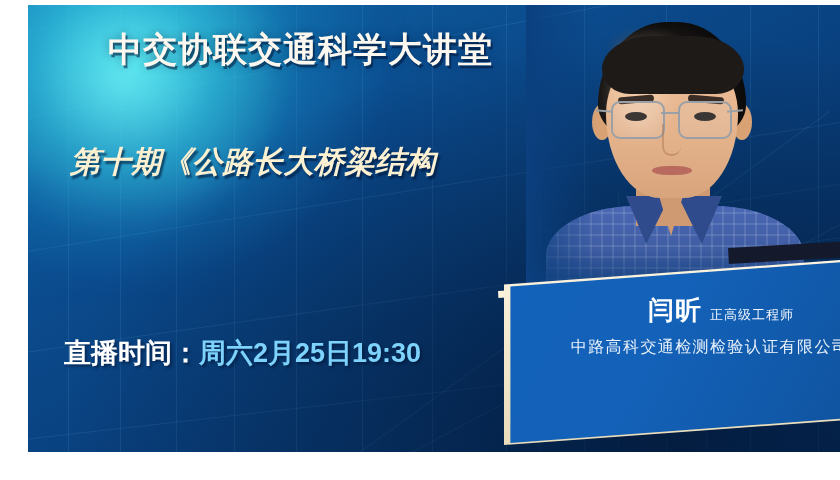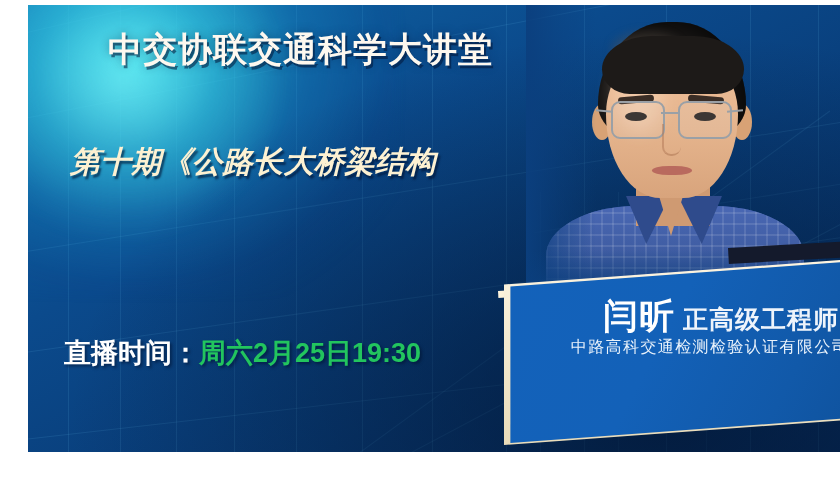--- a/index.html
+++ b/index.html
@@ -62,21 +62,21 @@
     text-shadow:2px 3px 2px rgba(2,20,52,.65);
   }
 
   
   .livetime{
     position:absolute;left:36px;top:330px;
     font-size:27px;font-weight:700;white-space:nowrap;
     text-shadow:2px 2px 3px rgba(2,18,48,.6);
   }
   .livetime .lbl{color:#ffffff;}
-  .livetime .val{color:#22c55e;margin-top:33px;}
+  .livetime .val{color:#7dd3fc;margin-top:33px;}
 
   
   .photo{
     position:absolute;left:498px;top:-5px;width:300px;height:290px;
     overflow:hidden;
   }
   .photo .fig{position:absolute;inset:0;}
 
   
   .p-hair{position:absolute;left:72px;top:22px;width:148px;height:120px;background:#191716;border-radius:74px 74px 52px 52px/88px 88px 40px 40px;box-shadow:inset -10px 6px 16px rgba(0,0,0,.55);}
@@ -146,22 +146,22 @@
     background:linear-gradient(180deg,#fdf5e2 0%,#e9dcba 100%);
     clip-path:polygon(2.0% 15.5%, 100% 0.5%, 100% 85%, 2.0% 100%);
   }
   .panel{
     position:absolute;left:0;top:0;width:400px;height:190px;
     background:linear-gradient(118deg,#1362bb 0%,#1361b8 42%,#1159a9 72%,#0e4f98 100%);
     clip-path:polygon(3.6% 16.6%, 100% 1.6%, 100% 84%, 3.6% 99%);
   }
   .panel-inner{position:absolute;left:0;top:0;width:400px;height:190px;}
   .spk-line{position:absolute;left:50px;top:38px;width:350px;text-align:center;white-space:nowrap;}
-  .spk-name{font-size:35px;font-weight:700;color:#ffffff;letter-spacing:1px;}
-  .spk-role{font-size:25px;font-weight:700;color:#eef4fb;margin-left:8px;letter-spacing:1px;}
+  .spk-name{font-size:26px;font-weight:700;color:#ffffff;letter-spacing:1px;}
+  .spk-role{font-size:13px;font-weight:400;color:#eef4fb;margin-left:8px;letter-spacing:1px;}
   .spk-org{
     position:absolute;left:30px;top:82px;width:368px;text-align:center;
     font-size:16px;color:#e9f2fb;letter-spacing:1.4px;white-space:nowrap;
   }
 </style>
 </head>
 <body>
 
 <div id="poster">
   <div id="art">

